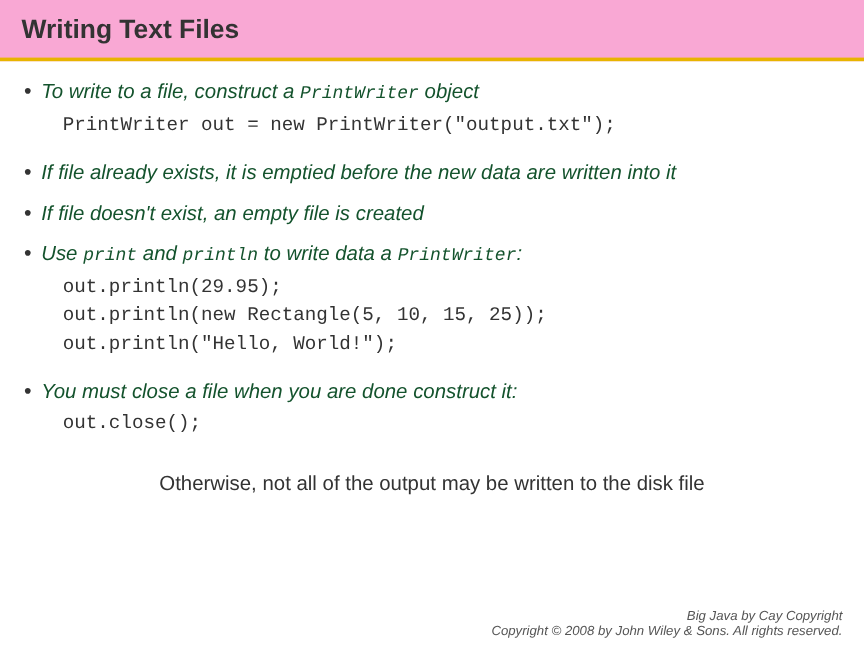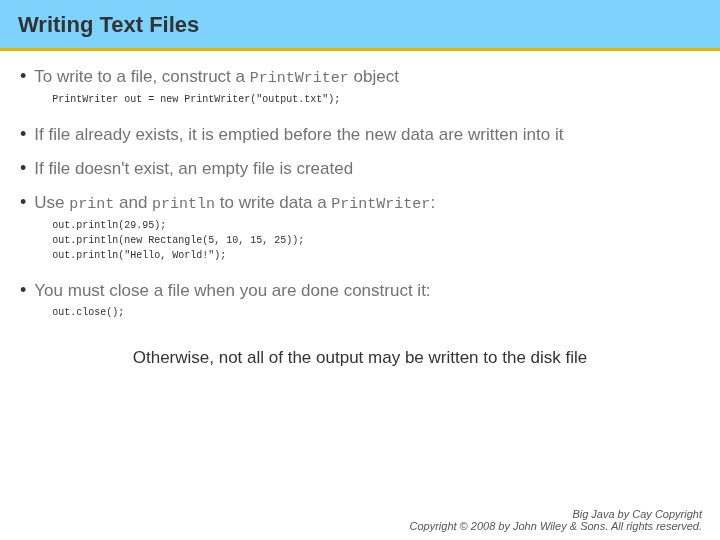--- a/index.html
+++ b/index.html
@@ -14,21 +14,21 @@
 
     .slide {
       width: 720px;
       height: 540px;
       display: flex;
       flex-direction: column;
       background: #ffffff;
     }
 
     .header {
-      background: #7dd3fc;
+      background: #f9a8d4;
       border-bottom: 3px solid #e8b400;
       padding: 12px 18px 10px 18px;
     }
 
     .header h1 {
       font-size: 22px;
       font-weight: bold;
       color: #333333;
     }
 
@@ -49,33 +49,34 @@
     .bullet {
       font-size: 18px;
       color: #333;
       margin-right: 8px;
       margin-top: 1px;
       flex-shrink: 0;
     }
 
     .bullet-text {
       font-size: 17px;
-      color: #737373;
+      color: #14532d;
       line-height: 1.4;
+      font-style: italic;
     }
 
     .bullet-text code, code {
       font-family: 'Courier New', Courier, monospace;
       font-size: 15px;
       background: none;
     }
 
     .code-block {
       font-family: 'Courier New', Courier, monospace;
-      font-size: 10px;
+      font-size: 16px;
       color: #333333;
       margin-left: 18px;
       margin-top: 3px;
       margin-bottom: 6px;
       line-height: 1.5;
     }
 
     .otherwise-text {
       font-size: 17px;
       color: #333333;

